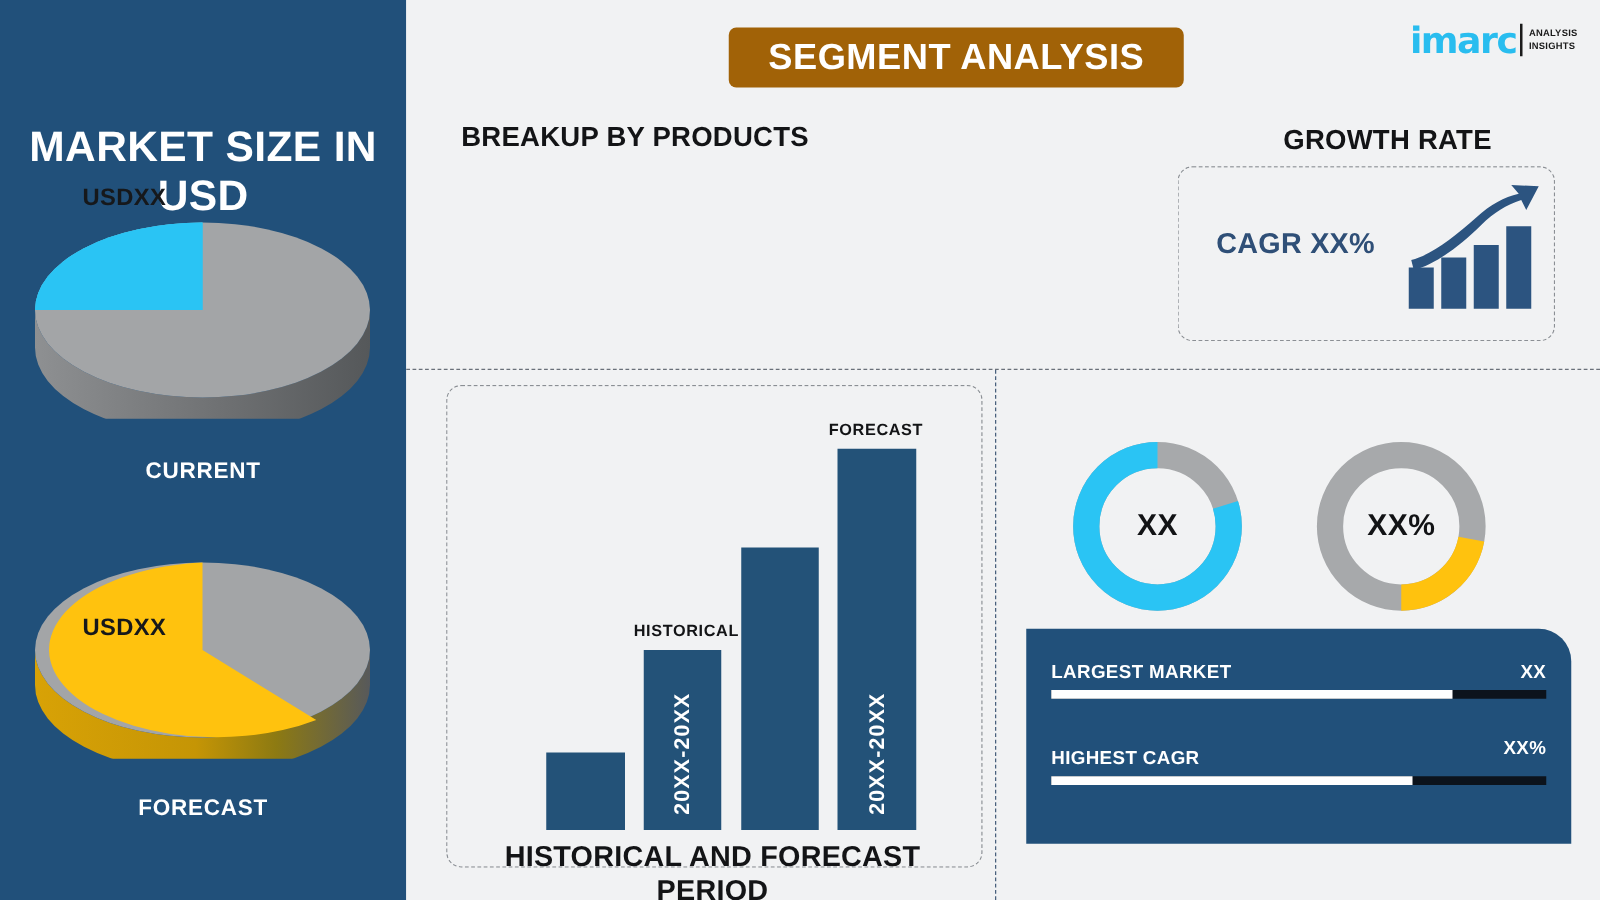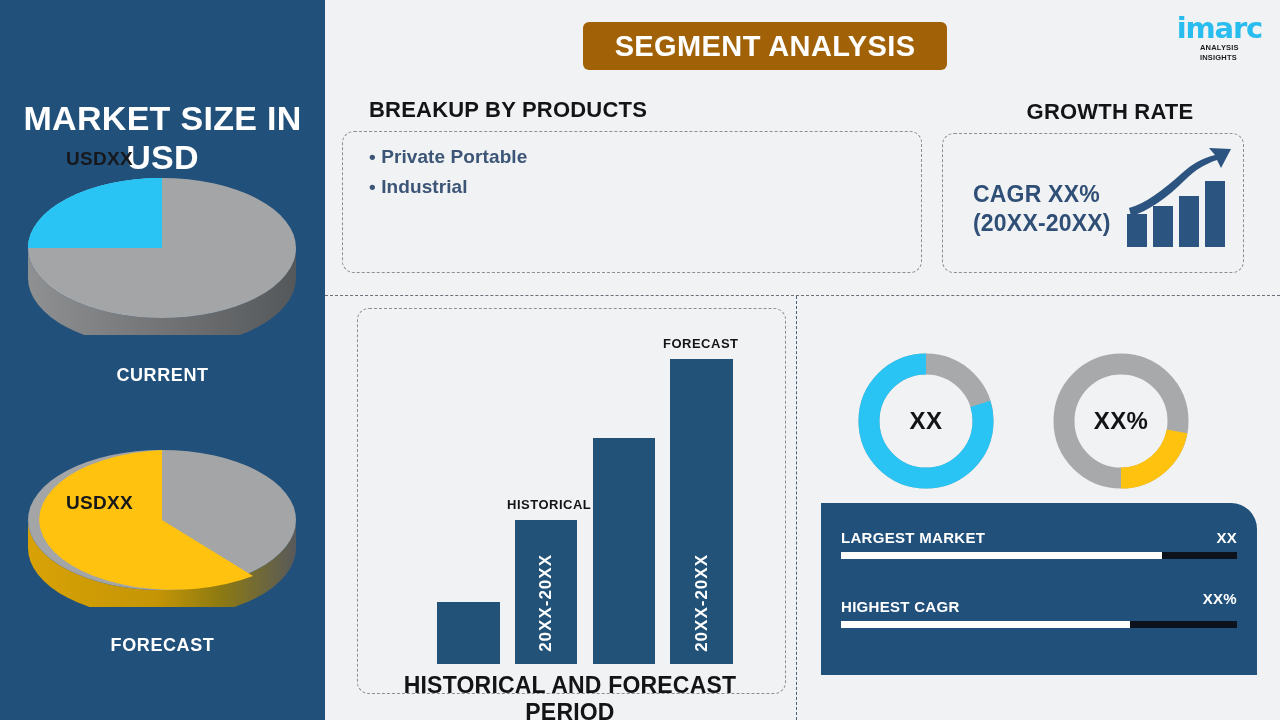--- a/index.html
+++ b/index.html
@@ -37,21 +37,21 @@
   .title-pill{
     position:absolute;left:258px;top:22px;width:364px;height:48px;
     background:#a16207;border-radius:6px;
     display:flex;align-items:center;justify-content:center;
   }
   .title-pill span{
     color:#ffffff;font-size:29px;font-weight:bold;letter-spacing:.4px;
   }
 
   
-  .logo{position:absolute;right:18px;top:14px;height:36px;display:flex;align-items:center;flex-direction:column;}
+  .logo{position:absolute;right:18px;top:14px;height:36px;display:flex;align-items:center;}
   .logo-word{
     color:#29bdef;font-size:29px;font-weight:bold;letter-spacing:-1.2px;
     line-height:1;font-family:"DejaVu Sans",sans-serif;
   }
   .logo-bar{width:2px;height:26px;background:#1b1b1b;margin:0 5px 0 3px;}
   .logo-tag{display:flex;flex-direction:column;justify-content:center;}
   .logo-tag span{color:#1b1b1b;font-size:7.5px;font-weight:bold;line-height:1.35;letter-spacing:.2px;}
 
   
   .sec-head{
@@ -174,32 +174,25 @@
     <div class="logo">
       <div class="logo-word">imarc</div>
       <div class="logo-bar"></div>
       <div class="logo-tag">
         <span>ANALYSIS</span>
         <span>INSIGHTS</span>
       </div>
     </div>
 
     <div class="sec-head" style="left:44px;top:97px;">BREAKUP BY PRODUCTS</div>
-    <div class="dash-box" style="left:17px;top:131px;width:578px;height:140px;">
-      <ul class="bullet-list">
-        <li>Private Portable</li>
-        <li>Industrial</li>
-      </ul>
-    </div>
 
     <div class="sec-head" style="left:615px;top:99px;width:340px;text-align:center;">GROWTH RATE</div>
     <div class="dash-box" style="left:617px;top:133px;width:300px;height:138px;">
       <div class="cagr-text">
         <div>CAGR XX%</div>
-        <div>(20XX-20XX)</div>
       </div>
       <svg style="position:absolute;left:180px;top:12px;" width="110" height="106" viewBox="0 0 110 106">
         <path d="M6,62 C22,58 40,44 58,28 C70,17 80,12 92,9 L86,2 L108,3 L98,22 L94,14 C82,18 72,24 62,34 C44,52 24,66 8,70 Z" fill="#2c5480"></path>
         <rect x="4" y="68" width="20" height="33" fill="#2c5480"></rect>
         <rect x="30" y="60" width="20" height="41" fill="#2c5480"></rect>
         <rect x="56" y="50" width="20" height="51" fill="#2c5480"></rect>
         <rect x="82" y="35" width="20" height="66" fill="#2c5480"></rect>
       </svg>
     </div>
 

